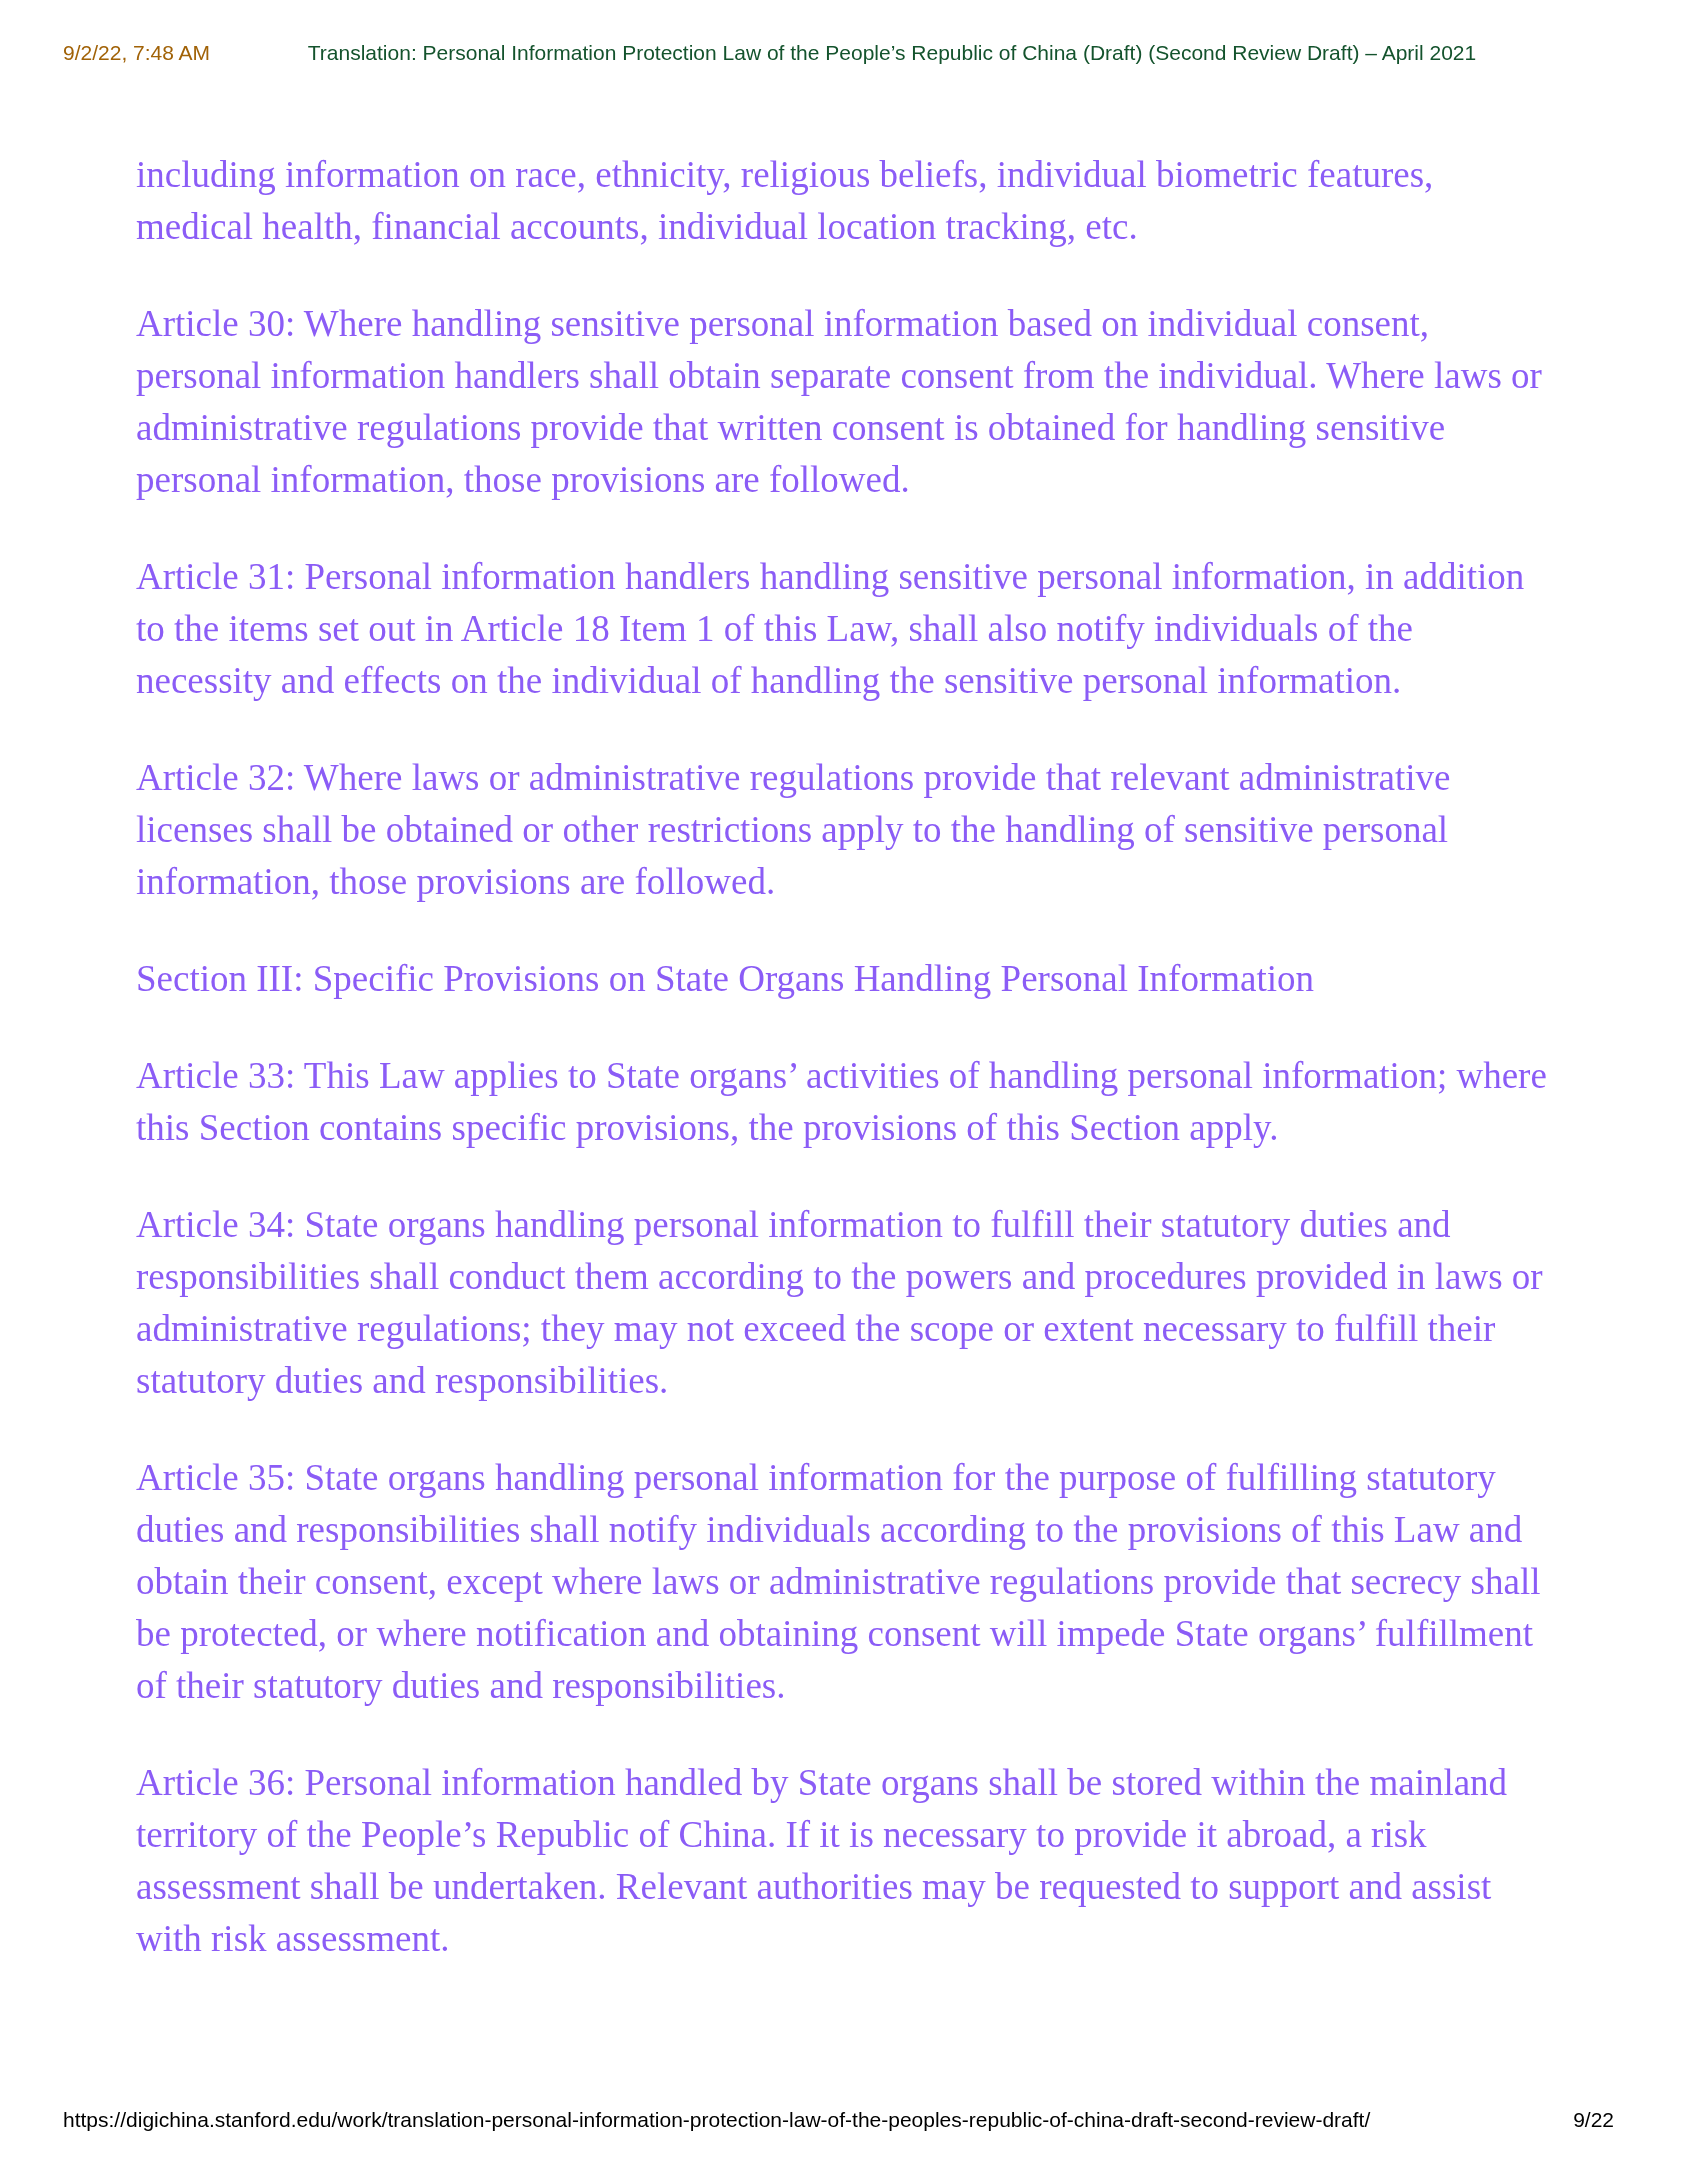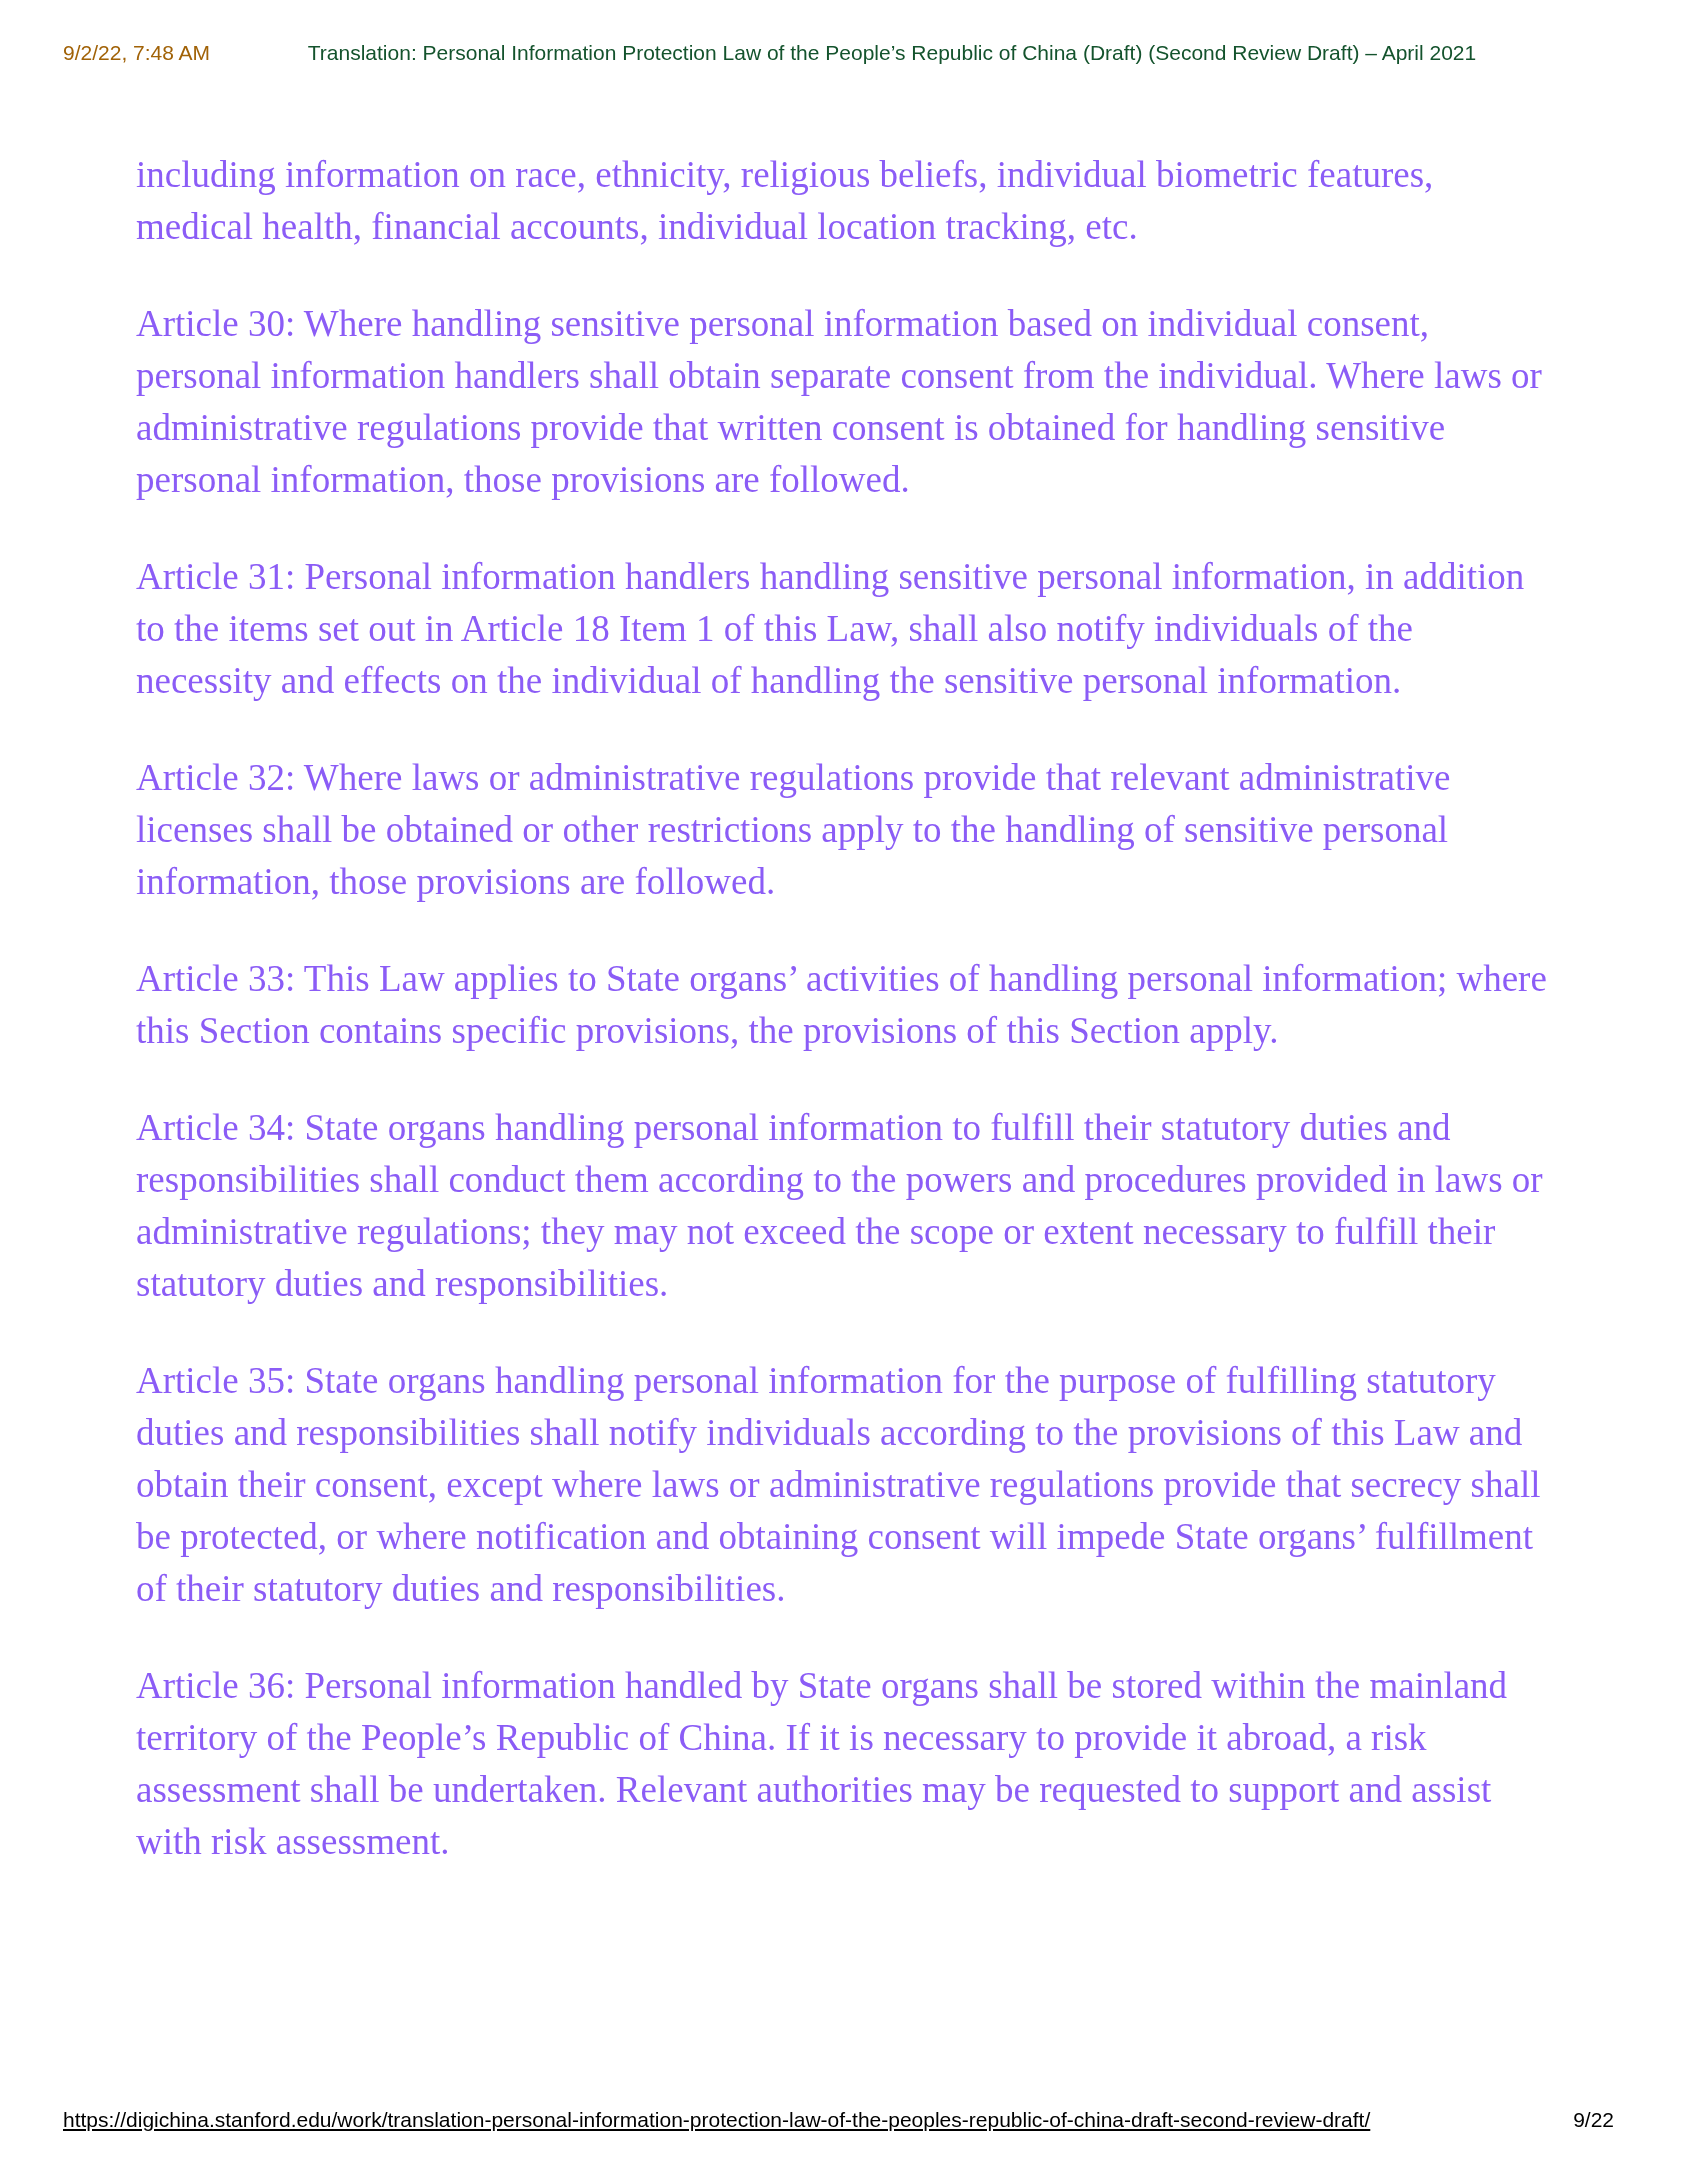--- a/index.html
+++ b/index.html
@@ -47,34 +47,35 @@
     position: absolute;
     left: 63px;
     right: 69px;
     top: 2107px;
     display: flex;
     justify-content: space-between;
     align-items: baseline;
     font: 21px/1.25 "Liberation Sans", sans-serif;
     color: #000;
   }
-  .ftr-url { white-space: nowrap; text-decoration: underline; }
+  .ftr-url { white-space: nowrap; }
   .ftr-page { white-space: nowrap; }
 </style>
 </head>
 <body>
 
 <div class="hdr-date">9/2/22, 7:48 AM</div>
 <div class="hdr-title">Translation: Personal Information Protection Law of the People’s Republic of China (Draft) (Second Review Draft) – April 2021</div>
 
 <main class="content">
   <p><b></b><span>including information on race, ethnicity, religious beliefs, individual biometric features, medical health, financial accounts, individual location tracking, etc.</span></p>
   <p><b>Article 30:</b><span> Where handling sensitive personal information based on individual consent, personal information handlers shall obtain separate consent from the individual. Where laws or administrative regulations provide that written consent is obtained for handling sensitive personal information, those provisions are followed.</span></p>
   <p><b>Article 31:</b><span> Personal information handlers handling sensitive personal information, in addition to the items set out in Article 18 Item 1 of this Law, shall also notify individuals of the necessity and effects on the individual of handling the sensitive personal information.</span></p>
   <p><b>Article 32:</b><span> Where laws or administrative regulations provide that relevant administrative licenses shall be obtained or other restrictions apply to the handling of sensitive personal information, those provisions are followed.</span></p>
+  <p><b></b><span>Section III: Specific Provisions on State Organs Handling Personal Information</span></p>
   <p><b>Article 33:</b><span> This Law applies to State organs’ activities of handling personal information; where this Section contains specific provisions, the provisions of this Section apply.</span></p>
   <p><b>Article 34:</b><span> State organs handling personal information to fulfill their statutory duties and responsibilities shall conduct them according to the powers and procedures provided in laws or administrative regulations; they may not exceed the scope or extent necessary to fulfill their statutory duties and responsibilities.</span></p>
   <p><b>Article 35:</b><span> State organs handling personal information for the purpose of fulfilling statutory duties and responsibilities shall notify individuals according to the provisions of this Law and obtain their consent, except where laws or administrative regulations provide that secrecy shall be protected, or where notification and obtaining consent will impede State organs’ fulfillment of their statutory duties and responsibilities.</span></p>
   <p><b>Article 36:</b><span> Personal information handled by State organs shall be stored within the mainland territory of the People’s Republic of China. If it is necessary to provide it abroad, a risk assessment shall be undertaken. Relevant authorities may be requested to support and assist with risk assessment.</span></p>
 </main>
 
 <div class="ftr">
   <span class="ftr-url">https://digichina.stanford.edu/work/translation-personal-information-protection-law-of-the-peoples-republic-of-china-draft-second-review-draft/</span>
   <span class="ftr-page">9/22</span>
 </div>

